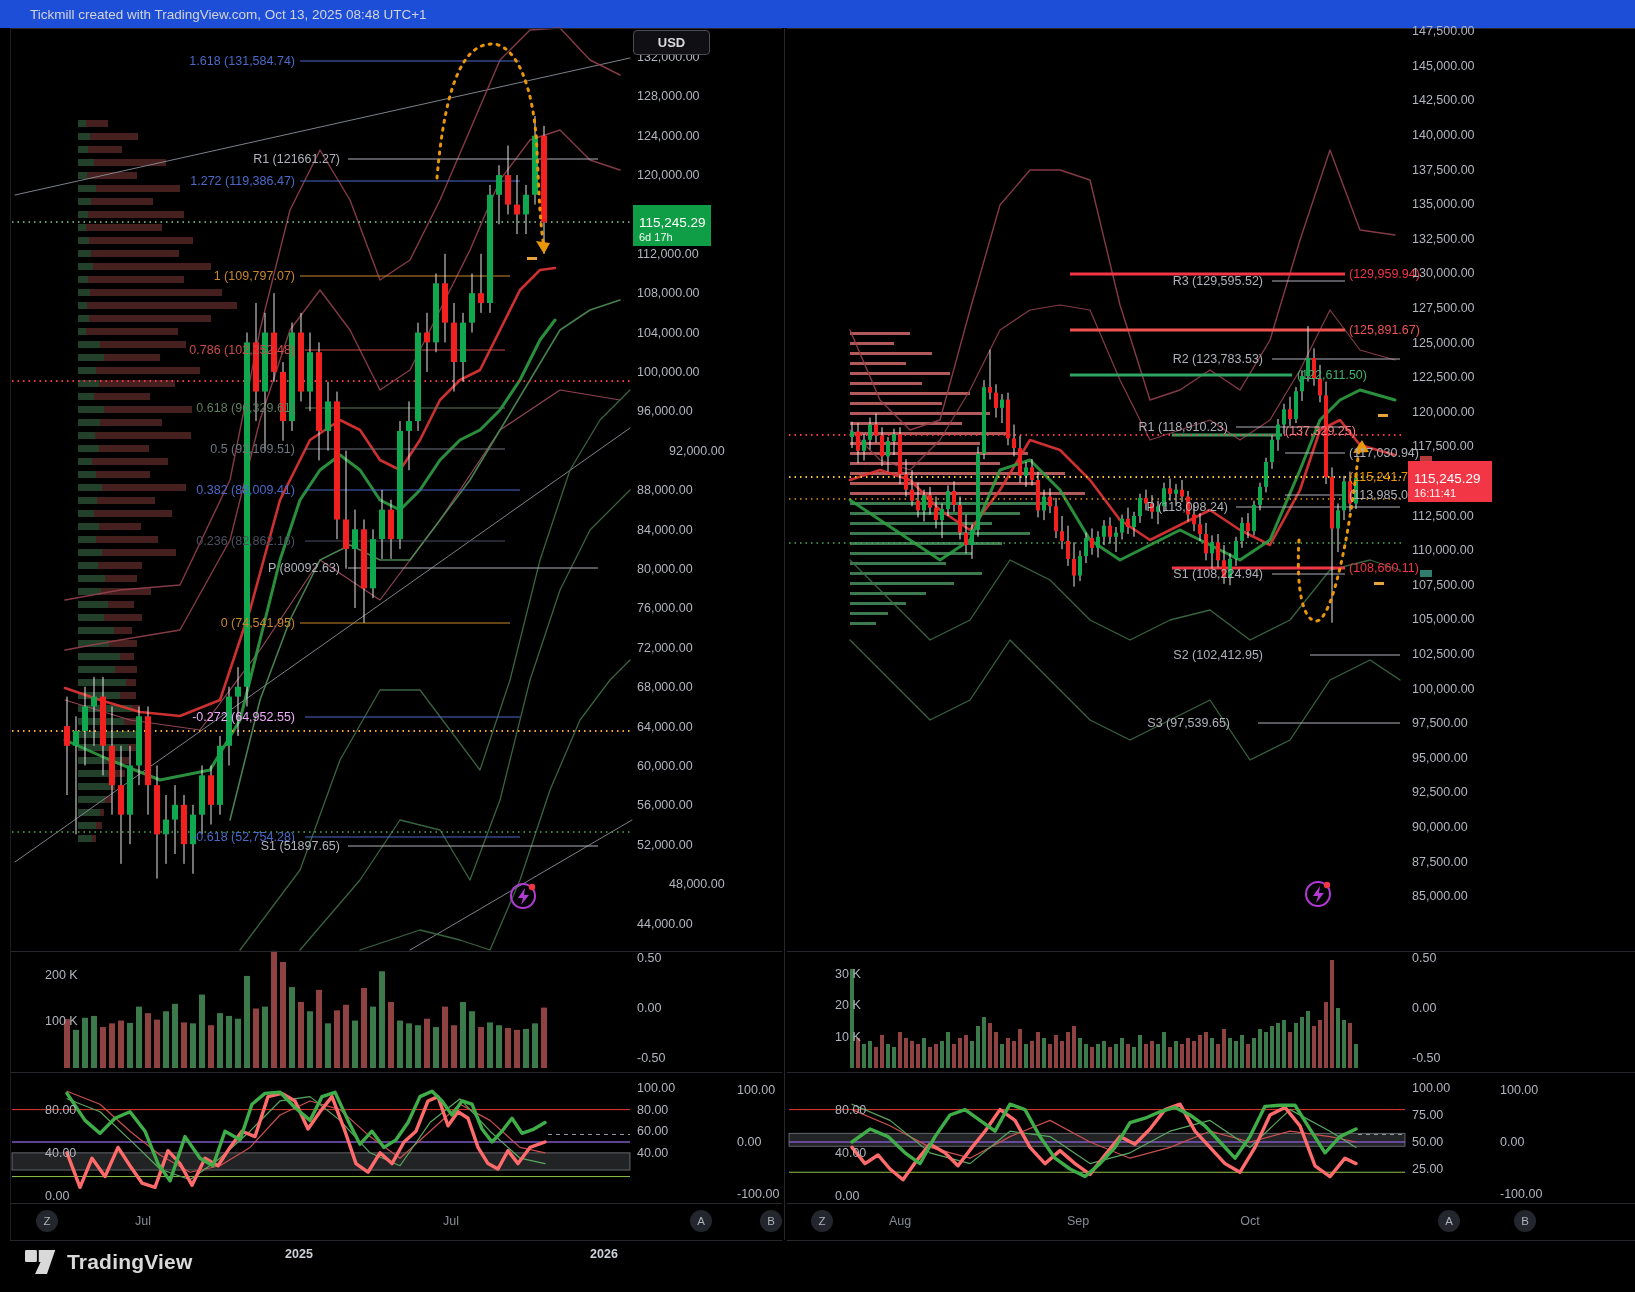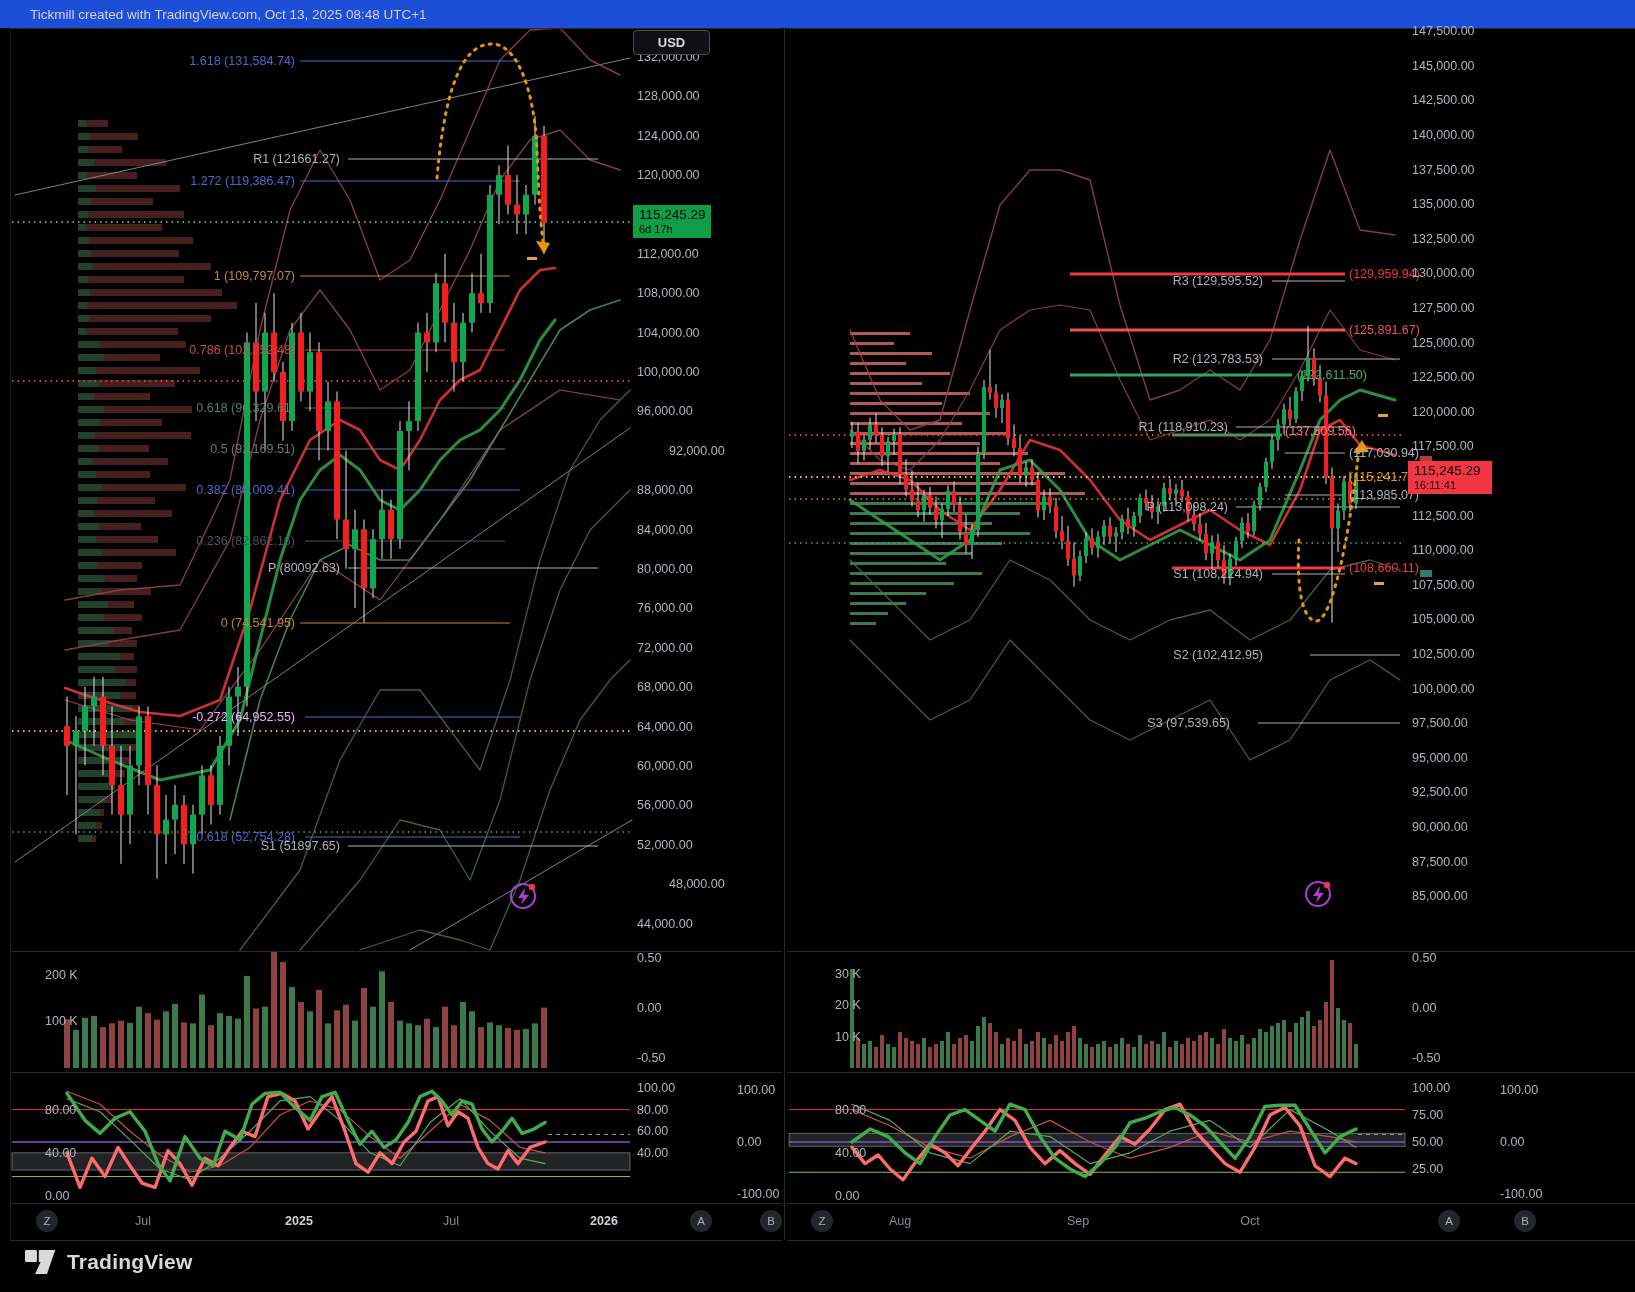--- a/index.html
+++ b/index.html
@@ -6,27 +6,27 @@
   #stage{position:relative;width:1635px;height:1292px;background:#000;overflow:hidden;
          font-family:"Liberation Sans",sans-serif;}
   #topbar{position:absolute;left:0;top:0;width:100%;height:28px;background:#1d4ed8;}
   #topbar span{position:absolute;left:30px;top:50%;transform:translateY(-50%);
          color:#d2d4da;font-size:13.5px;}
   #stage-svg{position:absolute;left:0;top:0;}
   #labels{position:absolute;left:0;top:0;width:100%;height:100%;pointer-events:none;}
   .lb{position:absolute;transform:translate(0,-50%);font-size:12.5px;color:#b2b5be;white-space:nowrap;}
   .lb.r{transform:translate(-100%,-50%);}
   .lb.c{transform:translate(-50%,-50%);}
-  .lb.bold{font-weight:700;}
+  .lb.bold{font-weight:700;margin-top:33px;}
   .circ{position:absolute;transform:translate(-50%,-50%);width:22px;height:22px;border-radius:50%;
         background:#24262e;color:#aeb1ba;font-size:11.5px;line-height:22px;text-align:center;}
   #usd-btn{position:absolute;left:633px;top:30px;width:77px;height:25px;background:#101014;
         border:1px solid #4a4c55;border-radius:4px;color:#d8d9de;font-size:13px;font-weight:600;
         display:flex;align-items:center;justify-content:center;}
-  .badge{position:absolute;color:#000000;padding:2px 6px 3px 6px;line-height:1.15;}
+  .badge{position:absolute;color:#ffffff;padding:10px 6px 3px 6px;line-height:1.15;}
   .badge .p{font-size:13.5px;}
   .badge .s{font-size:11px;opacity:.95;}
   #badge-left{left:633px;top:205px;width:66px;background:#0f9d45;}
   #badge-right{left:1408px;top:461px;width:72px;background:#f23645;}
   #logo{position:absolute;left:25px;top:1247px;display:flex;align-items:center;gap:9px;}
   #logo span{color:#d9d9d9;font-size:21px;font-weight:700;letter-spacing:.2px;}
 </style>
 </head>
 <body>
 
@@ -755,21 +755,21 @@
       <div class="lb c" style="left: 451px; top: 1221px; color: rgb(134, 139, 148);">Jul</div>
       <div class="lb c bold" style="left: 604px; top: 1221px; color: rgb(206, 209, 217);">2026</div>
       <div class="circ" style="left: 701px; top: 1221px; pointer-events: auto;">A</div>
       <div class="circ" style="left: 771px; top: 1221px; pointer-events: auto;">B</div>
       <div class="lb r" style="left: 1263px; top: 281px; color: rgb(174, 177, 186);">R3 (129,595.52)</div>
       <div class="lb" style="left: 1349px; top: 274px; color: rgb(242, 54, 69);">(129,959.94)</div>
       <div class="lb" style="left: 1349px; top: 330px; color: rgb(239, 83, 80);">(125,891.67)</div>
       <div class="lb r" style="left: 1263px; top: 359px; color: rgb(174, 177, 186);">R2 (123,783.53)</div>
       <div class="lb" style="left: 1297px; top: 375px; color: rgb(67, 176, 106);">(122,611.50)</div>
       <div class="lb r" style="left: 1228px; top: 427px; color: rgb(174, 177, 186);">R1 (118,910.23)</div>
-      <div class="lb" style="left: 1285px; top: 431px; color: rgb(247, 124, 128);">(137,809.56)</div>
+      <div class="lb" style="left: 1285px; top: 431px; color: rgb(247, 124, 128);">(137,329.25)</div>
       <div class="lb" style="left: 1349px; top: 453px; color: rgb(174, 177, 186);">(117,030.94)</div>
       <div class="lb" style="left: 1349px; top: 477px; color: rgb(232, 150, 12);">(115,241.76)</div>
       <div class="lb" style="left: 1349px; top: 495px; color: rgb(174, 177, 186);">(113,985.07)</div>
       <div class="lb r" style="left: 1228px; top: 507px; color: rgb(174, 177, 186);">P (113,098.24)</div>
       <div class="lb r" style="left: 1263px; top: 574px; color: rgb(174, 177, 186);">S1 (108,224.94)</div>
       <div class="lb" style="left: 1349px; top: 568px; color: rgb(242, 54, 69);">(108,660.11)</div>
       <div class="lb r" style="left: 1263px; top: 655px; color: rgb(174, 177, 186);">S2 (102,412.95)</div>
       <div class="lb r" style="left: 1230px; top: 723px; color: rgb(174, 177, 186);">S3 (97,539.65)</div>
       <div class="lb" style="left: 1412px; top: 31px;">147,500.00</div>
       <div class="lb" style="left: 1412px; top: 66px;">145,000.00</div>

